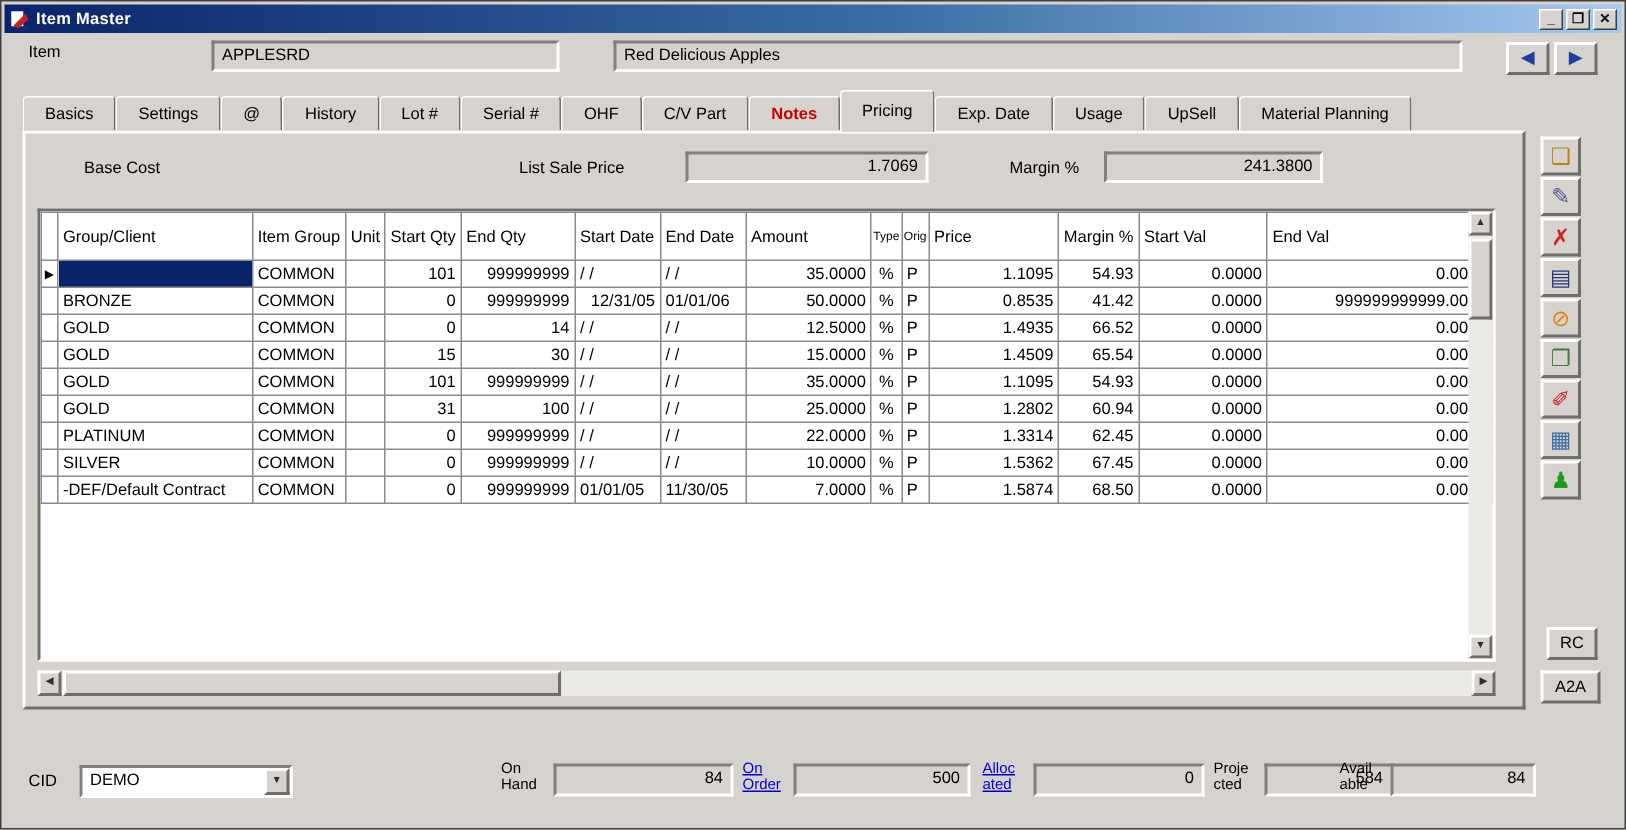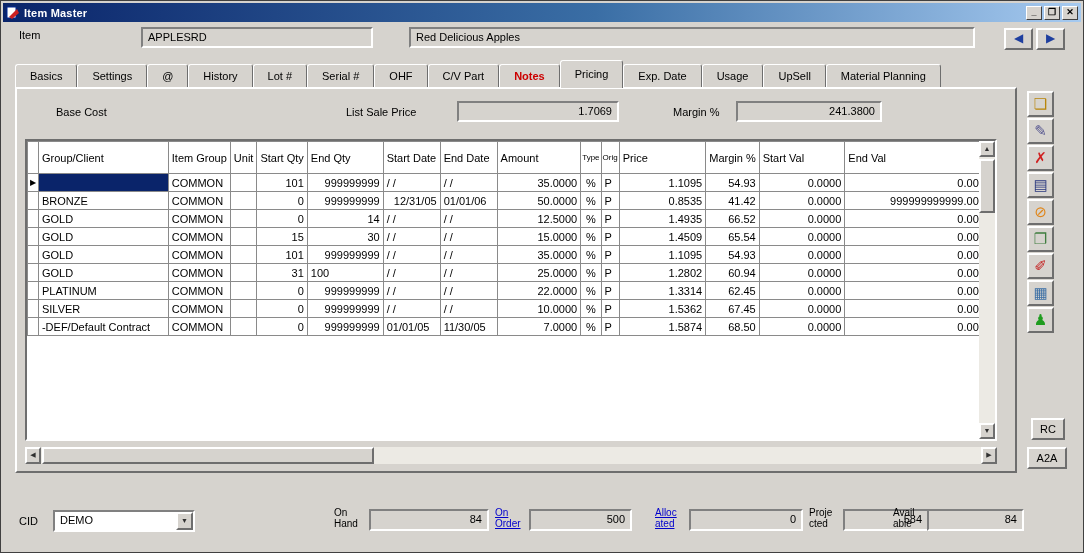--- a/index.html
+++ b/index.html
@@ -268,21 +268,21 @@
               <td style="text-align: right;">54.93</td>
               <td style="text-align: right;">0.0000</td>
               <td style="text-align: right;">0.0000</td>
             </tr>
             <tr>
               <td class="selcol"></td>
               <td style="text-align: left;">GOLD</td>
               <td style="text-align: left;">COMMON</td>
               <td style="text-align: left;"></td>
               <td style="text-align: right;">31</td>
-              <td style=" margin-top: 20px;">100</td>
+              <td style="text-align: right; margin-top: 20px;">100</td>
               <td style="text-align: left;">/ /</td>
               <td style="text-align: left;">/ /</td>
               <td style="text-align: right;">25.0000</td>
               <td style="text-align: center;">%</td>
               <td style="text-align: left;">P</td>
               <td style="text-align: right;">1.2802</td>
               <td style="text-align: right;">60.94</td>
               <td style="text-align: right;">0.0000</td>
               <td style="text-align: right;">0.0000</td>
             </tr>
@@ -393,21 +393,21 @@
     </div>
   <div class="mlabel" style="left: 333px;">
         <div>On</div>
         <div>Hand</div>
       </div>
       <div class="fld num mfield" style="left: 368px; width: 120px;">84</div>
       <div class="mlabel link" style="left: 494px;">
         <div>On</div>
         <div>Order</div>
       </div>
-      <div class="fld num mfield" style="left: 528px; width: 103px;">500</div>
+      <div class="fld num mfield" style="left: 528px; width: 118px;">500</div>
       <div class="mlabel link" style="left: 654px;">
         <div>Alloc</div>
         <div>ated</div>
       </div>
       <div class="fld num mfield" style="left: 688px; width: 114px;">0</div>
       <div class="mlabel" style="left: 808px;">
         <div>Proje</div>
         <div>cted</div>
       </div>
       <div class="fld num mfield" style="left: 842px; width: 86px;">584</div>

